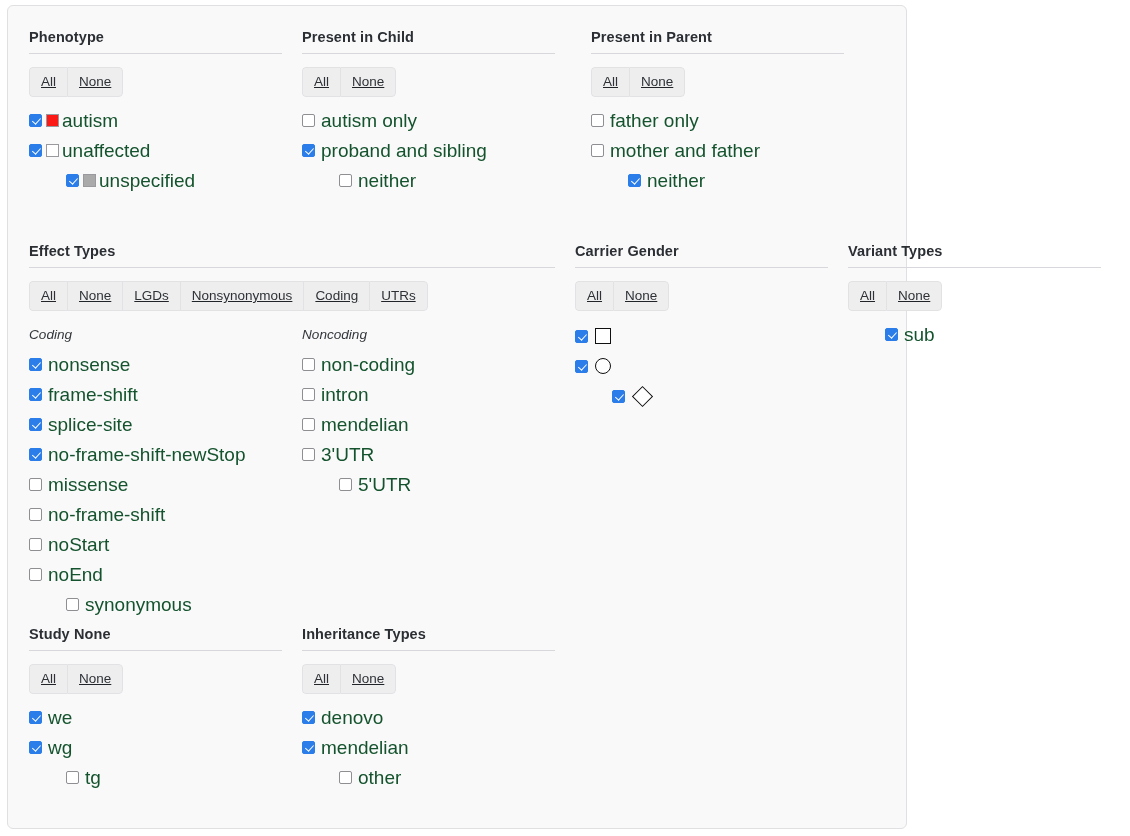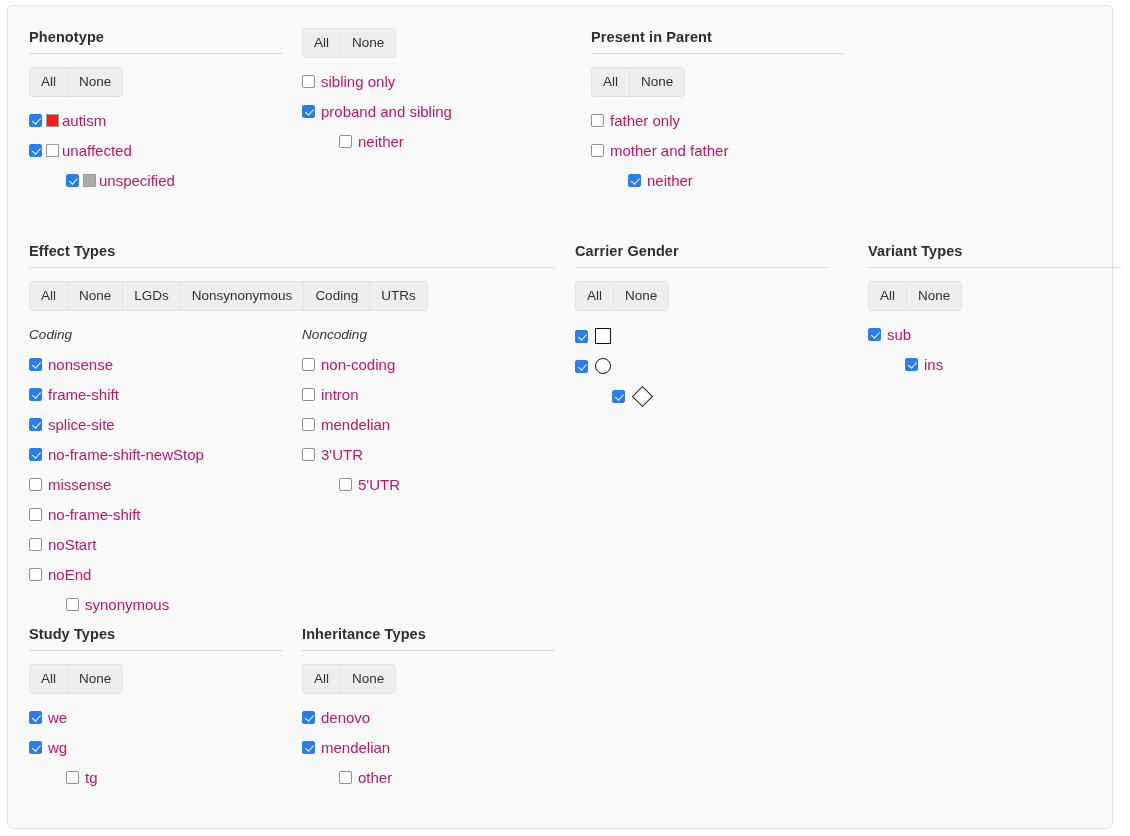--- a/index.html
+++ b/index.html
@@ -13,21 +13,21 @@
     height: 836px;
     font-family: "Liberation Sans", sans-serif;
     color: #212529;
     overflow: hidden;
   }
 
   .panel {
     position: absolute;
     left: 7px;
     top: 5px;
-    width: 1106px;
+    width: 900px;
     height: 824px;
     background: #f9f9fa;
     border: 1px solid #e0e0e2;
     border-radius: 6px;
     box-sizing: border-box;
   }
 
   .grid {
     position: relative;
     width: 100%;
@@ -51,20 +51,21 @@
     line-height: 18px;
   }
 
   
   .btn-group {
     display: inline-flex;
     margin-bottom: 13px;
     border-radius: 4px;
     overflow: hidden;
     box-shadow: 0 0 0 0px transparent;
+    text-decoration: underline;
   }
   .btn-group .btn {
     font-family: "Liberation Sans", sans-serif;
     font-size: 13.5px;
     color: #2e3236;
     background: #eeeeef;
     border: 1px solid #e2e2e4;
     border-right-width: 0;
     padding: 5px 11px 6px 11px;
     line-height: 17px;
@@ -113,22 +114,22 @@
     left: 3.6px;
     top: 1px;
     width: 3.6px;
     height: 7px;
     border: solid #ffffff;
     border-width: 0 1.8px 1.8px 0;
     transform: rotate(42deg);
   }
 
   .chk-label {
-    font-size: 15px;
-    color: #be185d;
+    font-size: 19px;
+    color: #14532d;
     line-height: 17px;
     margin-left: 6px;
     white-space: nowrap;
   }
 
   
   .swatch {
     width: 13px;
     height: 13px;
     box-sizing: border-box;
@@ -209,28 +210,29 @@
         </label>
         <label class="chk-row">
           <span class="cbox on"></span>
           <span class="swatch" style="background:#aaaaaa;"></span>
           <span class="chk-label">unspecified</span>
         </label>
       </div>
     </div>
 
     <div class="block" style="left:294px; top:22px; width:253px;">
-      <div class="btn-group">
-        <button class="btn">All</button>
-        <button class="btn">None</button>
-      </div>
-      <div>
-        <label class="chk-row">
-          <span class="cbox"></span>
-          <span class="chk-label">sibling only</span>
+      <div class="block-title">Present in Child</div>
+      <div class="btn-group">
+        <button class="btn">All</button>
+        <button class="btn">None</button>
+      </div>
+      <div>
+        <label class="chk-row">
+          <span class="cbox"></span>
+          <span class="chk-label">autism only</span>
         </label>
         <label class="chk-row">
           <span class="cbox on"></span>
           <span class="chk-label">proband and sibling</span>
         </label>
         <label class="chk-row">
           <span class="cbox"></span>
           <span class="chk-label">neither</span>
         </label>
       </div>
@@ -357,40 +359,36 @@
         </label>
         <label class="chk-row" style="height:24px; margin-bottom:0;">
           <span class="cbox on"></span>
           <span class="shape-wrap">
             <span class="shape-diamond"></span>
           </span>
         </label>
       </div>
     </div>
 
-    <div class="block" style="left:840px; top:236px; width:253px;margin-left:20px;">
+    <div class="block" style="left:840px; top:236px; width:253px;">
       <div class="block-title">Variant Types</div>
       <div class="btn-group">
         <button class="btn">All</button>
         <button class="btn">None</button>
       </div>
       <div>
         <label class="chk-row">
           <span class="cbox on"></span>
           <span class="chk-label">sub</span>
         </label>
-        <label class="chk-row">
-          <span class="cbox on"></span>
-          <span class="chk-label">ins</span>
-        </label>
       </div>
     </div>
 
     <div class="block" style="left:21px; top:619px; width:253px;">
-      <div class="block-title">Study Types</div>
+      <div class="block-title">Study None</div>
       <div class="btn-group">
         <button class="btn">All</button>
         <button class="btn">None</button>
       </div>
       <div>
         <label class="chk-row">
           <span class="cbox on"></span>
           <span class="chk-label">we</span>
         </label>
         <label class="chk-row">

